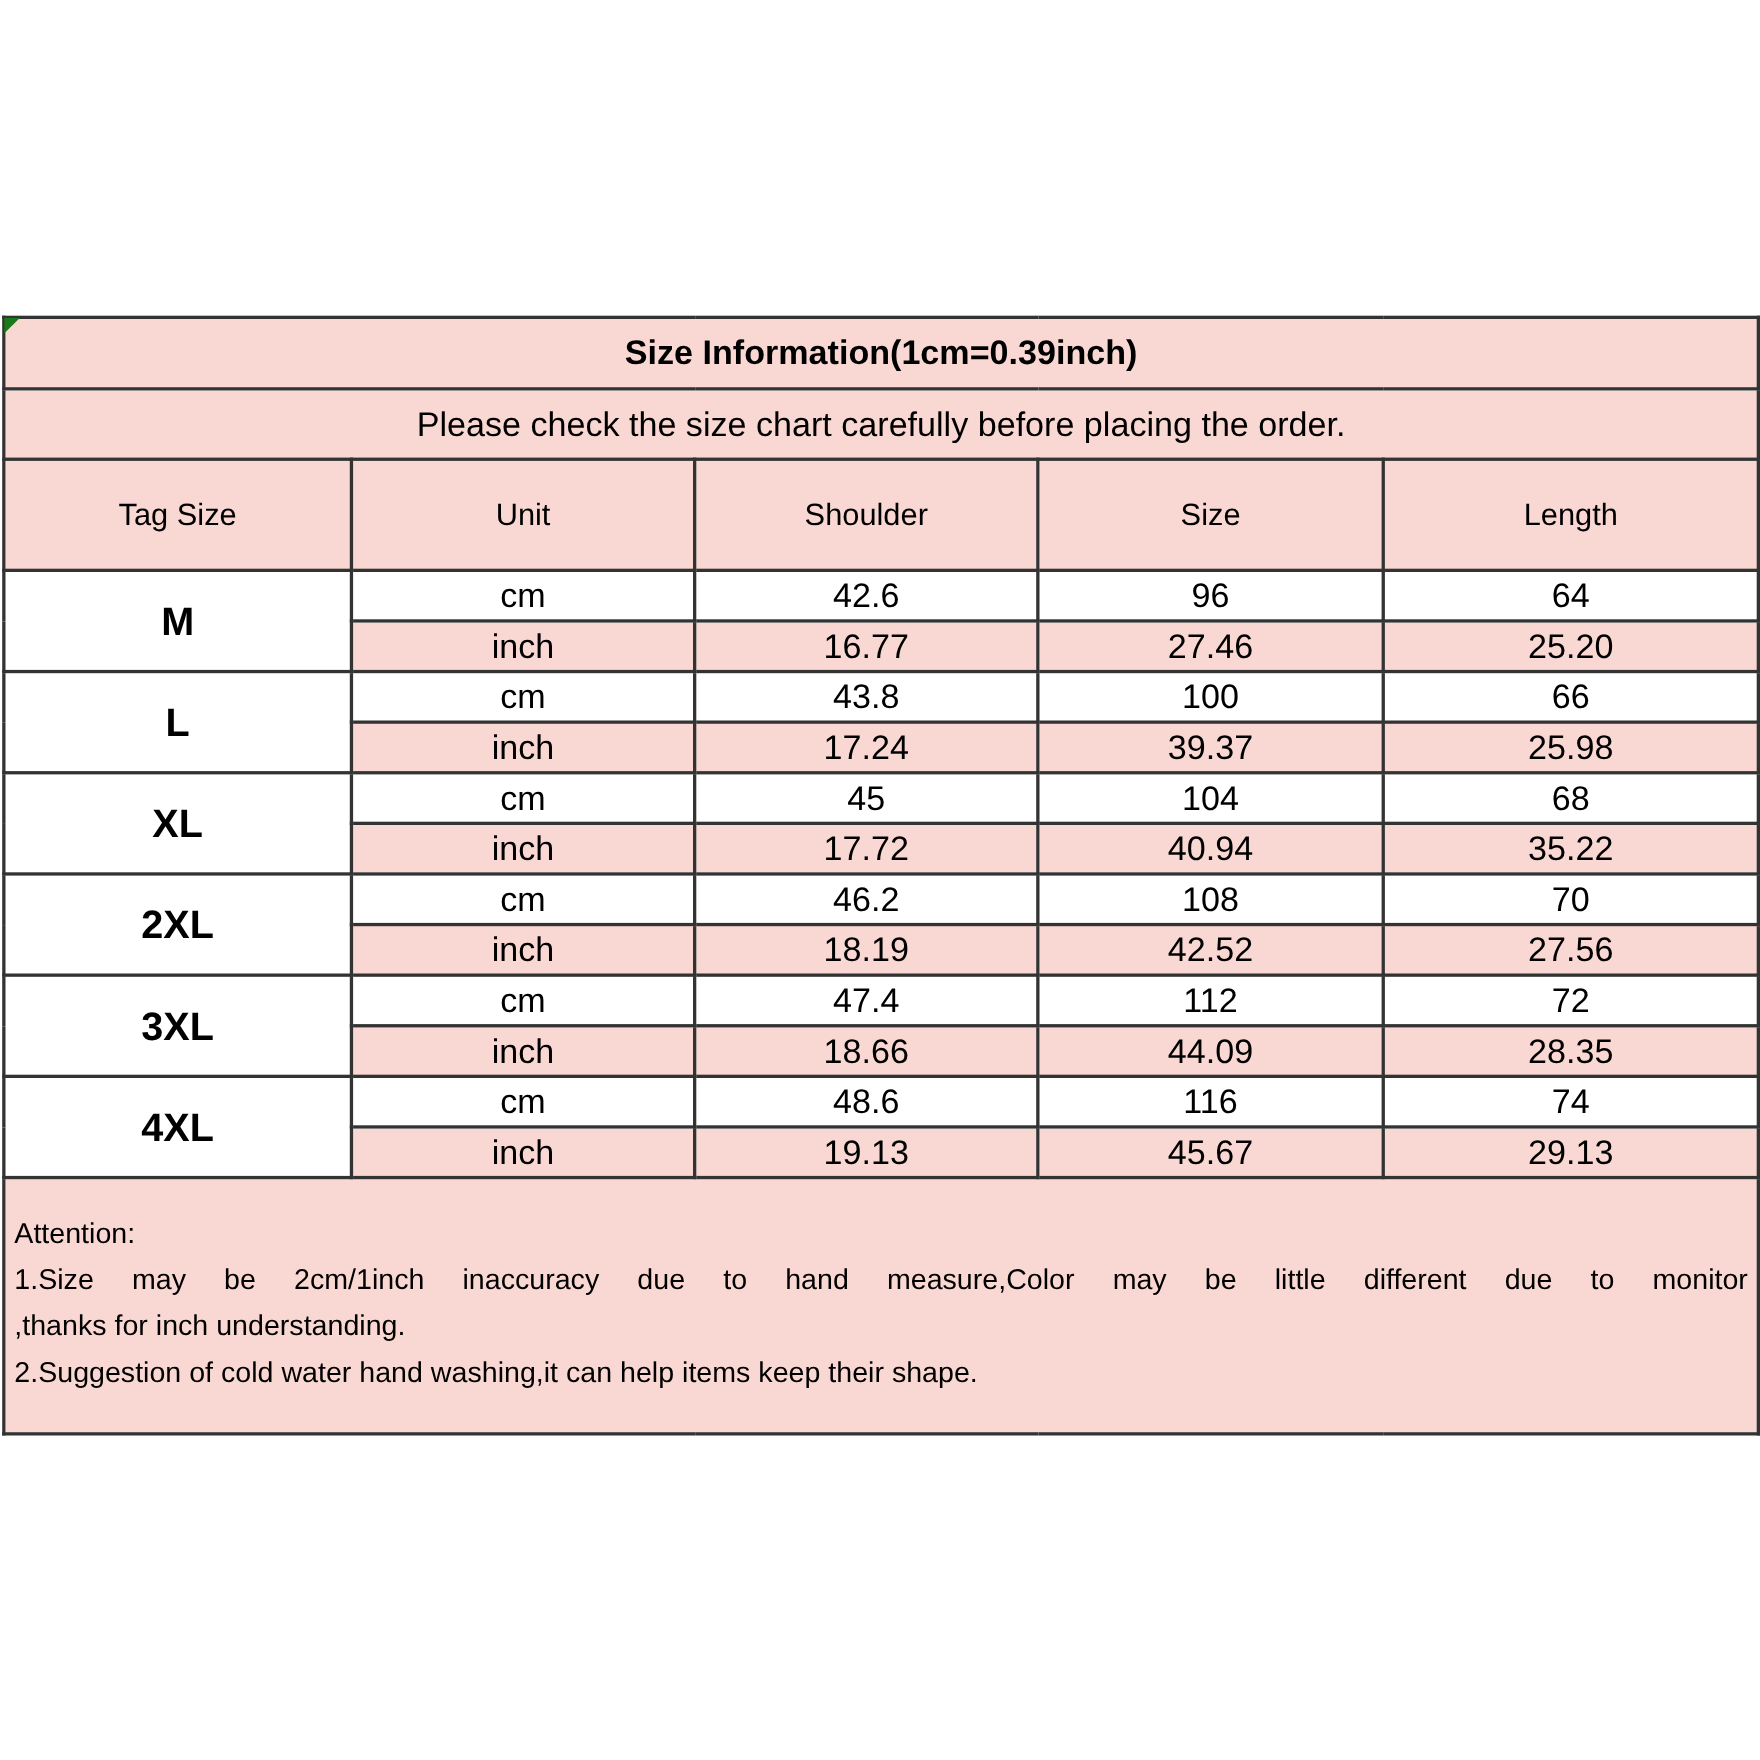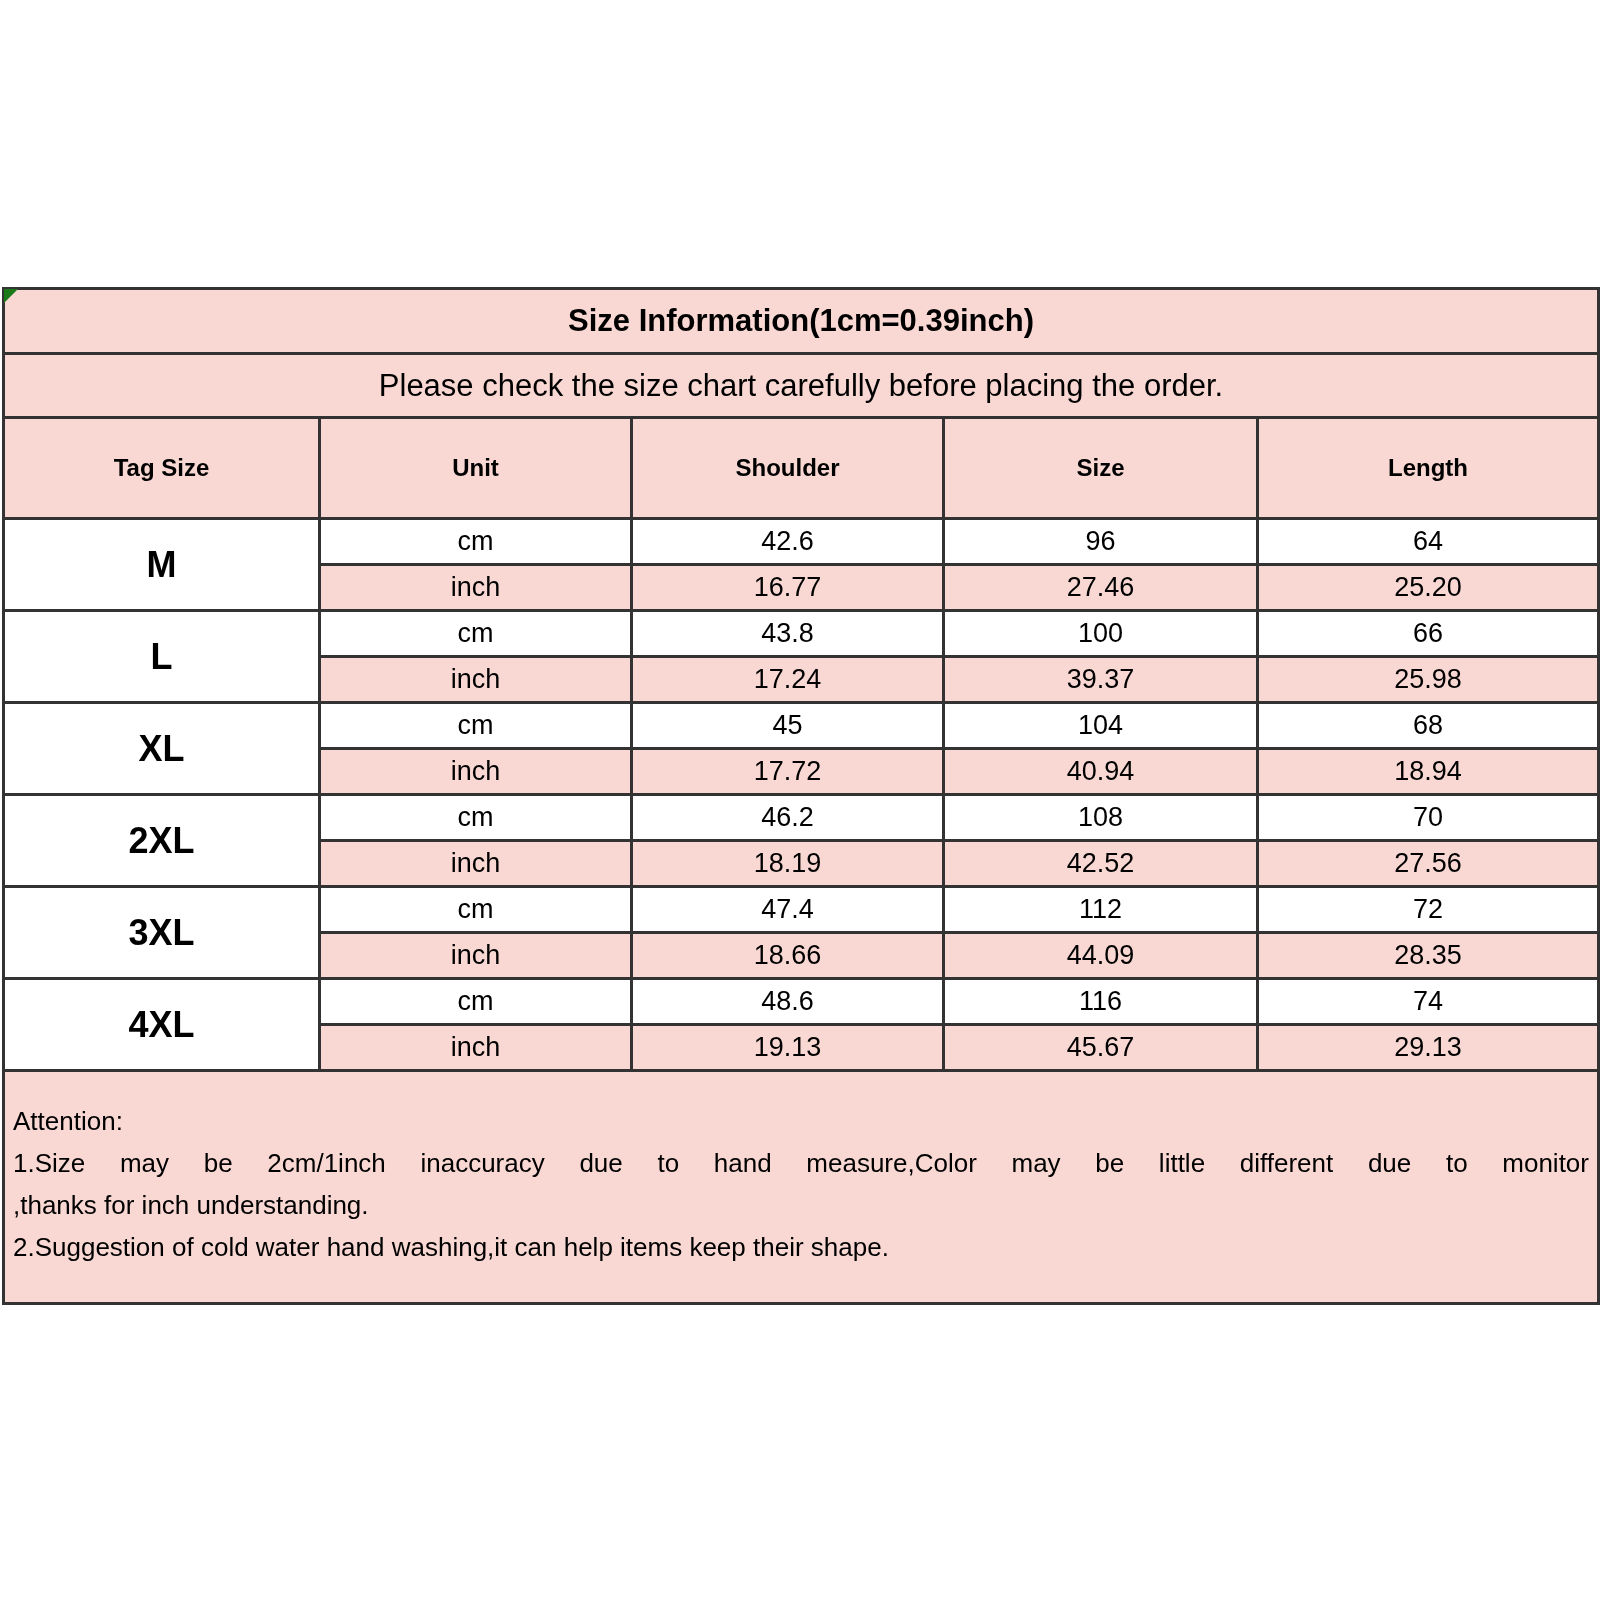--- a/index.html
+++ b/index.html
@@ -49,26 +49,26 @@
     font-size:31px;
   }
   .row-subtitle td{
     height:61px;
     background:var(--pink);
     font-size:31px;
   }
   .row-header td{
     height:98px;
     background:var(--pink);
-    font-weight:bold;
-    font-size:24px;
+    font-weight:normal;
+    font-size:28px;
   }
   .row-cm td, .row-inch td{
     height:43px;
-    font-size:27px;
+    font-size:31px;
   }
   .row-cm td{background:var(--white);}
   .row-inch td{background:var(--pink);}
   td.tag{
     background:var(--white);
     font-weight:bold;
     font-size:36px;
   }
   .row-attention td{
     height:202px;
@@ -152,21 +152,21 @@
       <td class="tag" rowspan="2">XL</td>
       <td>cm</td>
       <td>45</td>
       <td>104</td>
       <td>68</td>
     </tr>
     <tr class="row-inch">
       <td>inch</td>
       <td>17.72</td>
       <td>40.94</td>
-      <td>18.94</td>
+      <td>35.22</td>
     </tr>
 
     <tr class="row-cm">
       <td class="tag" rowspan="2">2XL</td>
       <td>cm</td>
       <td>46.2</td>
       <td>108</td>
       <td>70</td>
     </tr>
     <tr class="row-inch">

